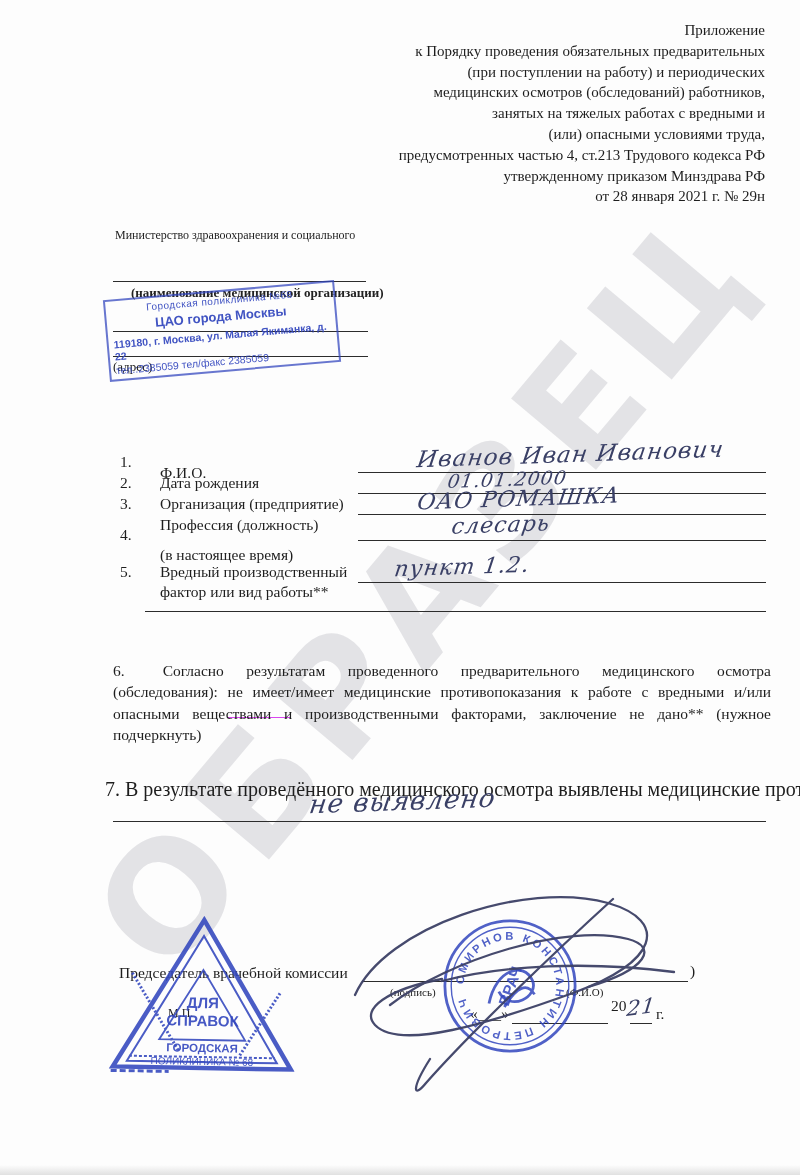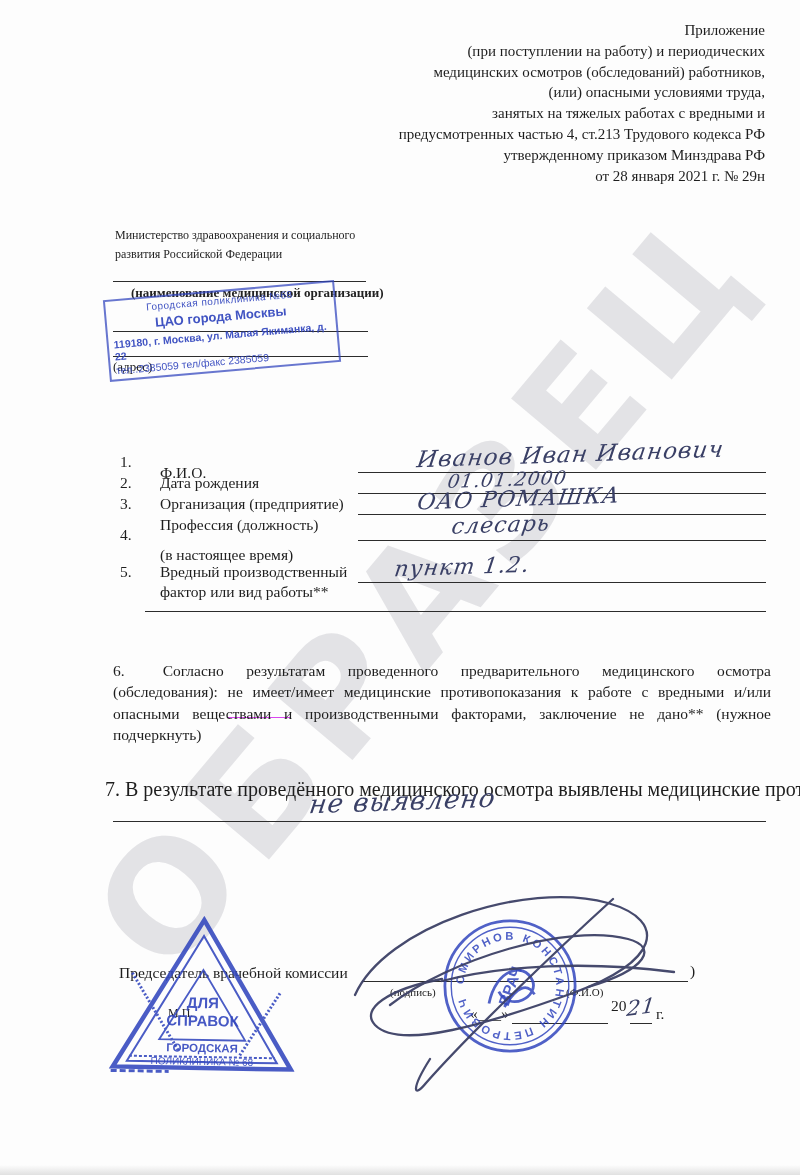--- a/index.html
+++ b/index.html
@@ -44,32 +44,32 @@
 <body>
 
 <div class="page">
 
   <div class="watermark">ОБРАЗЕЦ</div>
 
   <div class="layer">
 
     <div class="hdr">
       <div>Приложение</div>
+      <div>к Порядку проведения обязательных предварительных</div>
       <div>(при поступлении на работу) и периодических</div>
       <div>медицинских осмотров (обследований) работников,</div>
+      <div>занятых на тяжелых работах с вредными и</div>
       <div>(или) опасными условиями труда,</div>
-      <div>занятых на тяжелых работах с вредными и</div>
       <div>предусмотренных частью 4, ст.213 Трудового кодекса РФ</div>
       <div>утвержденному приказом Минздрава РФ</div>
       <div>от 28 января 2021 г. № 29н</div>
     </div>
 
     <div class="ministry">
       <div>Министерство здравоохранения и социального</div>
-      <div>развития Российской Федерации</div>
     </div>
 
     <div class="fline" style="left:113px;top:281px;width:253px;"></div>
     <div class="cap" style="left:131px;top:285px;font-weight:bold;">(наименование медицинской организации)</div>
     <div class="fline" style="left:113px;top:331px;width:255px;"></div>
     <div class="fline" style="left:113px;top:356px;width:255px;"></div>
     <div class="cap" style="left:113px;top:359px;">(адрес)</div>
 
     <div class="org-stamp">
       <div class="s1">Городская поликлиника №68</div>

